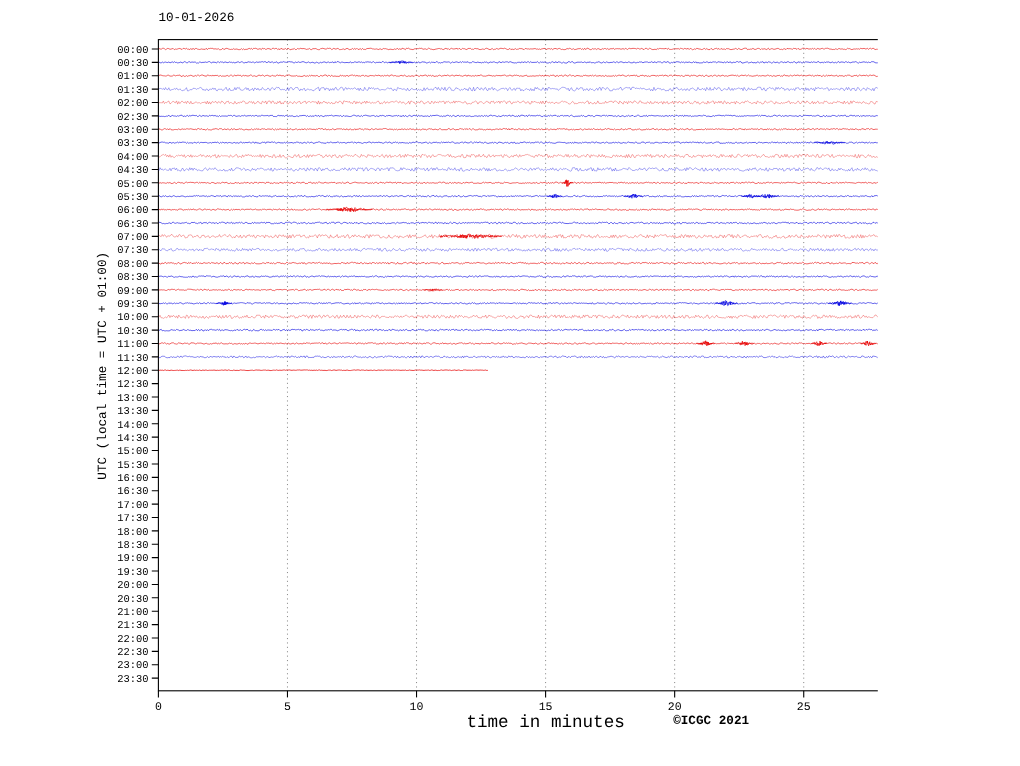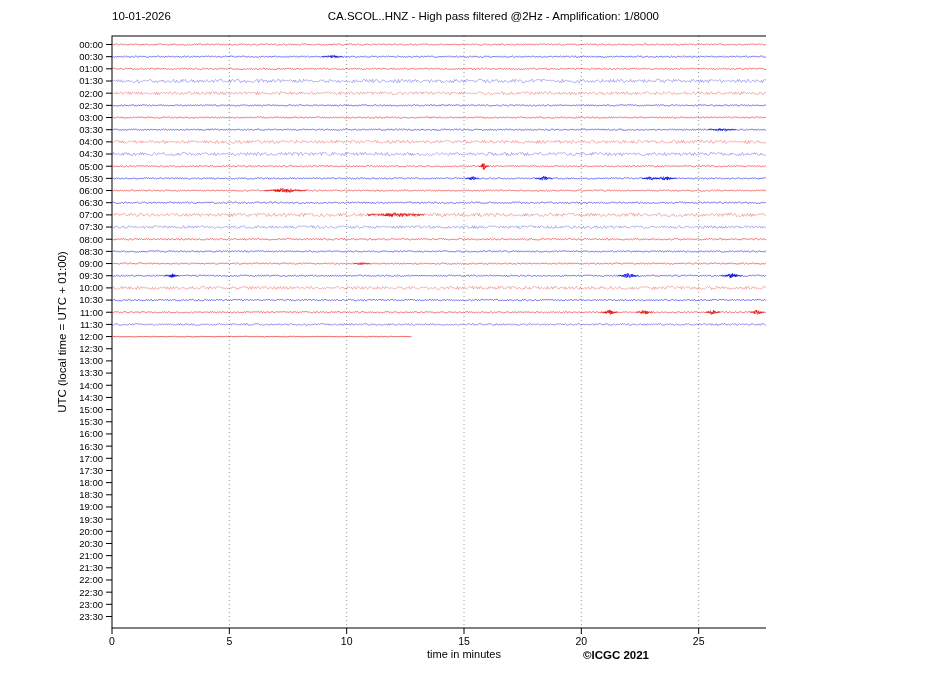--- a/index.html
+++ b/index.html
@@ -1,42 +1,42 @@
 <!DOCTYPE html>
 <html><head>
 <meta charset="utf-8">
 <style>
   html,body{margin:0;padding:0;background:#ffffff;}
   #figure{
     position:relative;
     width:766px;height:696px;
     background:#ffffff;
-    font-family:Liberation Sans, sans-serif;
+    font-family:Liberation Mono, monospace;
     color:#000;
     overflow:hidden;
+    margin-left:32px;
   }
   #plot-svg{position:absolute;left:0;top:0;}
   .txt{position:absolute;white-space:nowrap;}
   #plot-date{left:112px;top:10px;font-size:11.5px;}
   #plot-title{right:107px;top:10px;font-size:11.5px;}
-  #x-axis-label{left:112px;top:648px;width:704px;text-align:center;font-size:11px;}
+  #x-axis-label{left:112px;top:648px;width:704px;text-align:center;font-size:16px;}
   #copyright{right:117px;top:649px;font-size:11.5px;font-weight:bold;}
   #y-axis-label{
     left:-88px;top:326px;width:300px;text-align:center;
     font-size:11.5px;
     transform:rotate(-90deg);
     transform-origin:center center;
   }
 </style>
 </head>
 <body>
 
 <div id="figure">
   <div class="txt" id="plot-date">10-01-2026</div>
-  <div class="txt" id="plot-title">CA.SCOL..HNZ - High pass filtered @2Hz - Amplification: 1/8000</div>
   <div class="txt" id="y-axis-label">UTC (local time = UTC + 01:00)</div>
   <svg id="plot-svg" width="927" height="696">
       <line x1="229.33333333333331" y1="36" x2="229.33333333333331" y2="628" stroke="#8a8a8a" stroke-width="0.9" stroke-dasharray="1 3"></line>
       <line x1="346.66666666666663" y1="36" x2="346.66666666666663" y2="628" stroke="#8a8a8a" stroke-width="0.9" stroke-dasharray="1 3"></line>
       <line x1="464" y1="36" x2="464" y2="628" stroke="#8a8a8a" stroke-width="0.9" stroke-dasharray="1 3"></line>
       <line x1="581.3333333333333" y1="36" x2="581.3333333333333" y2="628" stroke="#8a8a8a" stroke-width="0.9" stroke-dasharray="1 3"></line>
       <line x1="698.6666666666666" y1="36" x2="698.6666666666666" y2="628" stroke="#8a8a8a" stroke-width="0.9" stroke-dasharray="1 3"></line>
       <rect x="112" y="36" width="704" height="592" fill="none" stroke="#000000" stroke-width="1"></rect>
       <line x1="112" y1="628" x2="112" y2="634" stroke="#000" stroke-width="1"></line>
       <text x="112" y="645" text-anchor="middle" font-size="10.5px" fill="#000">0</text>

